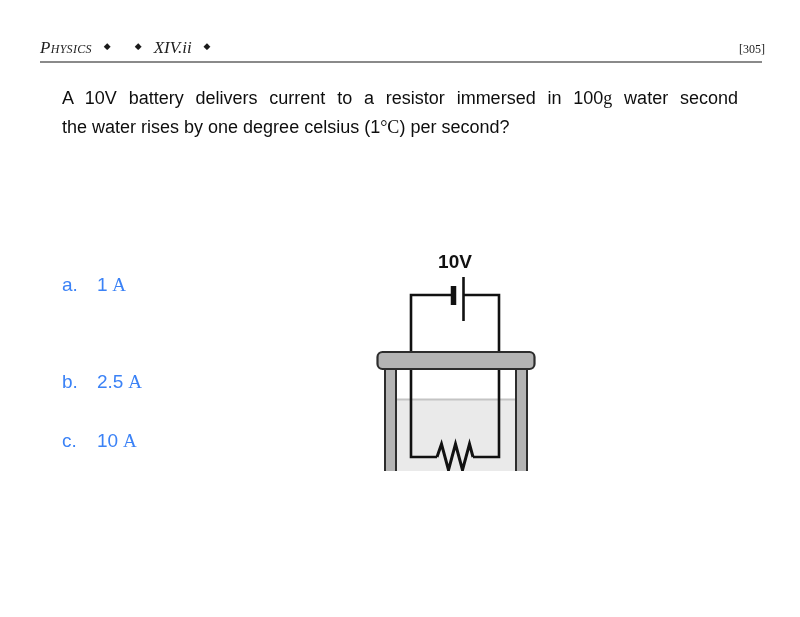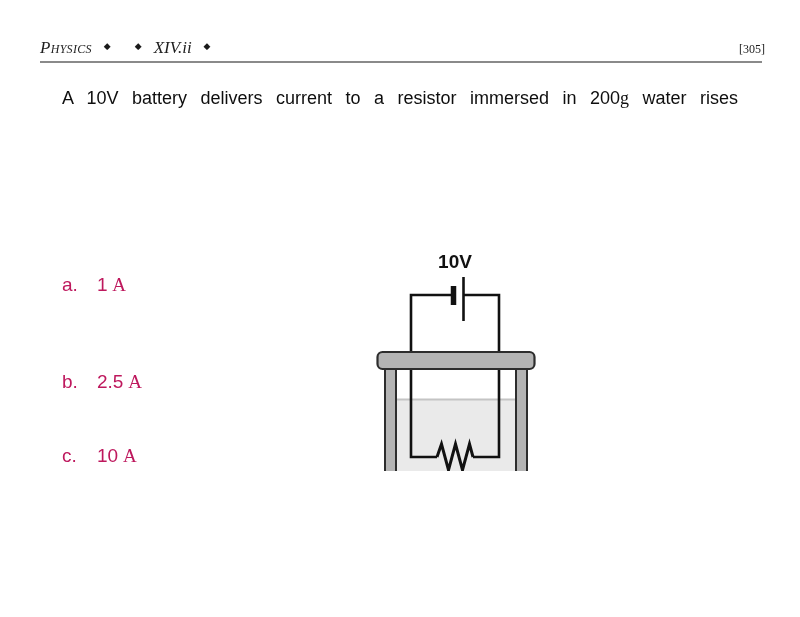--- a/index.html
+++ b/index.html
@@ -66,25 +66,25 @@
     text-align: justify;
     text-align-last: justify;
   }
   .serif { font-family: "Liberation Serif", serif; }
   
   .option {
     position: absolute;
     left: 62px;
     font-size: 19px;
     line-height: 24px;
-    color: #be185d;
+    color: #3b82f6;
   }
   .opt-a { top: 273px; }
   .opt-b { top: 370px; }
-  .opt-c { top: 444px; }
+  .opt-c { top: 429px; }
   .opt-d { top: 492px; }
   .opt-letter { display: inline-block; width: 35px; }
   .opt-unit { font-family: "Liberation Serif", serif; }
   
   .diagram {
     position: absolute;
     left: 355px;
     top: 238px;
   }
 </style>
@@ -97,21 +97,22 @@
     <span class="hdr-subject">Physics</span>
     <span class="diamond">◆</span>
     <span class="diamond">◆</span>
     <span class="hdr-section">XIV.ii</span>
     <span class="diamond">◆</span>
     <span class="page-num">[305]</span>
   </div>
   <div class="rule"></div>
 
   <div class="question">
-    <div class="q-line just"><span>A 10V battery delivers current to a resistor immersed in 200</span><span class="serif">g</span><span> water rises</span></div>
+    <div class="q-line just"><span>A 10V battery delivers current to a resistor immersed in 100</span><span class="serif">g</span><span> water second</span></div>
+    <div class="q-line"><span>the water rises by one degree celsius (1</span><span class="serif">°C</span><span>) per second?</span></div>
   </div>
 
   <div class="option opt-a">
     <span class="opt-letter">a.</span><span class="opt-value">1</span><span class="opt-unit">&nbsp;A</span>
   </div>
   <div class="option opt-b">
     <span class="opt-letter">b.</span><span class="opt-value">2.5</span><span class="opt-unit">&nbsp;A</span>
   </div>
   <div class="option opt-c">
     <span class="opt-letter">c.</span><span class="opt-value">10</span><span class="opt-unit">&nbsp;A</span>

